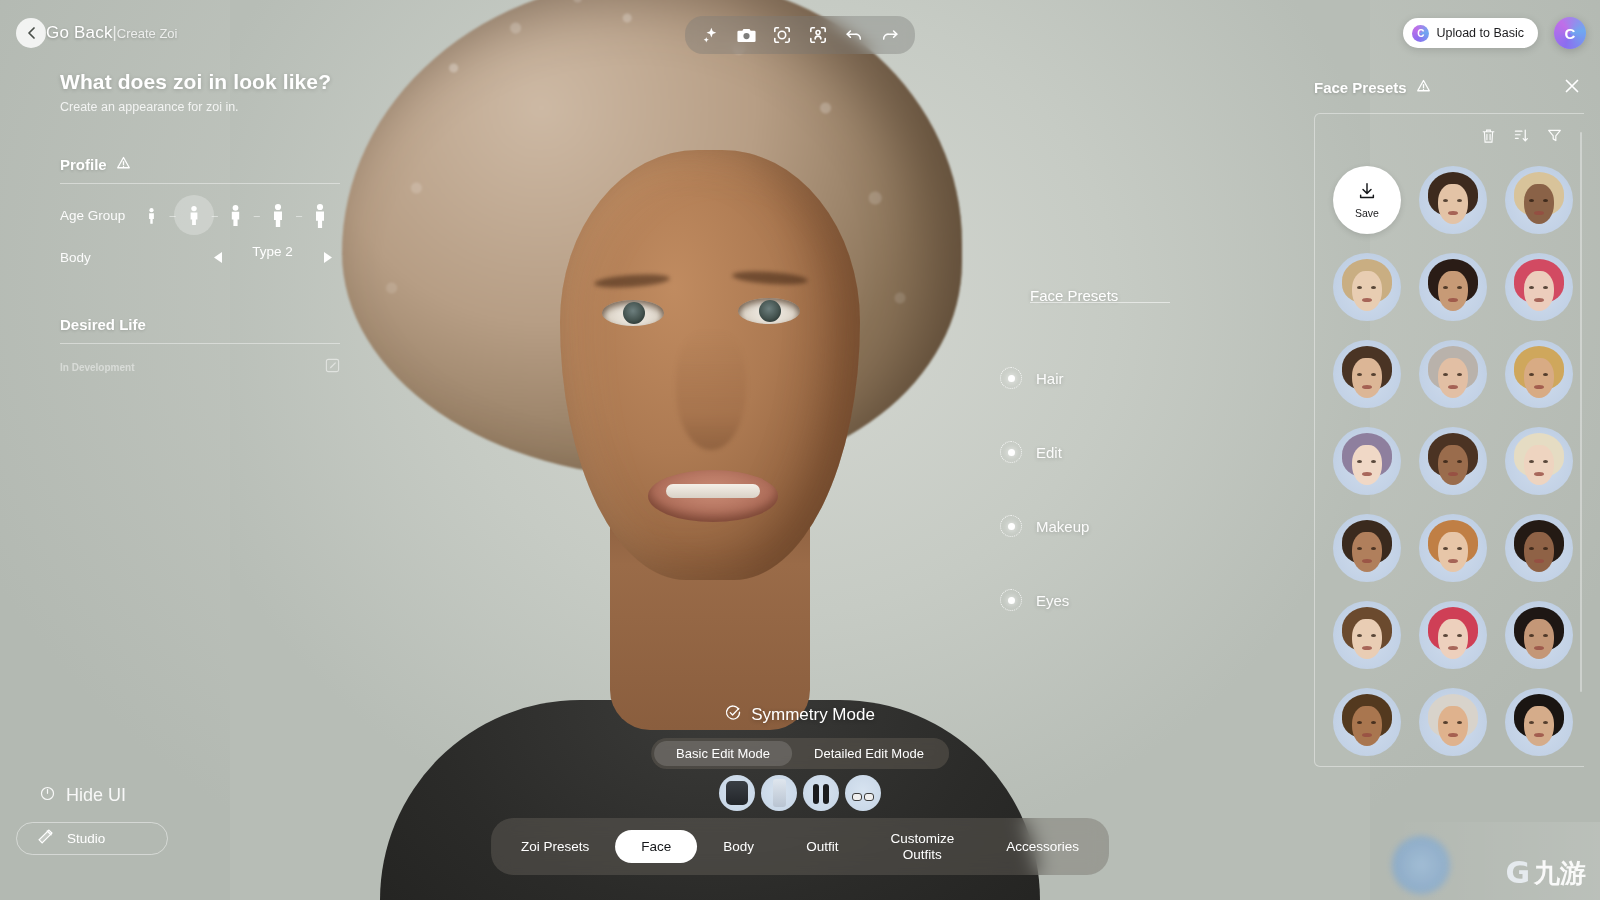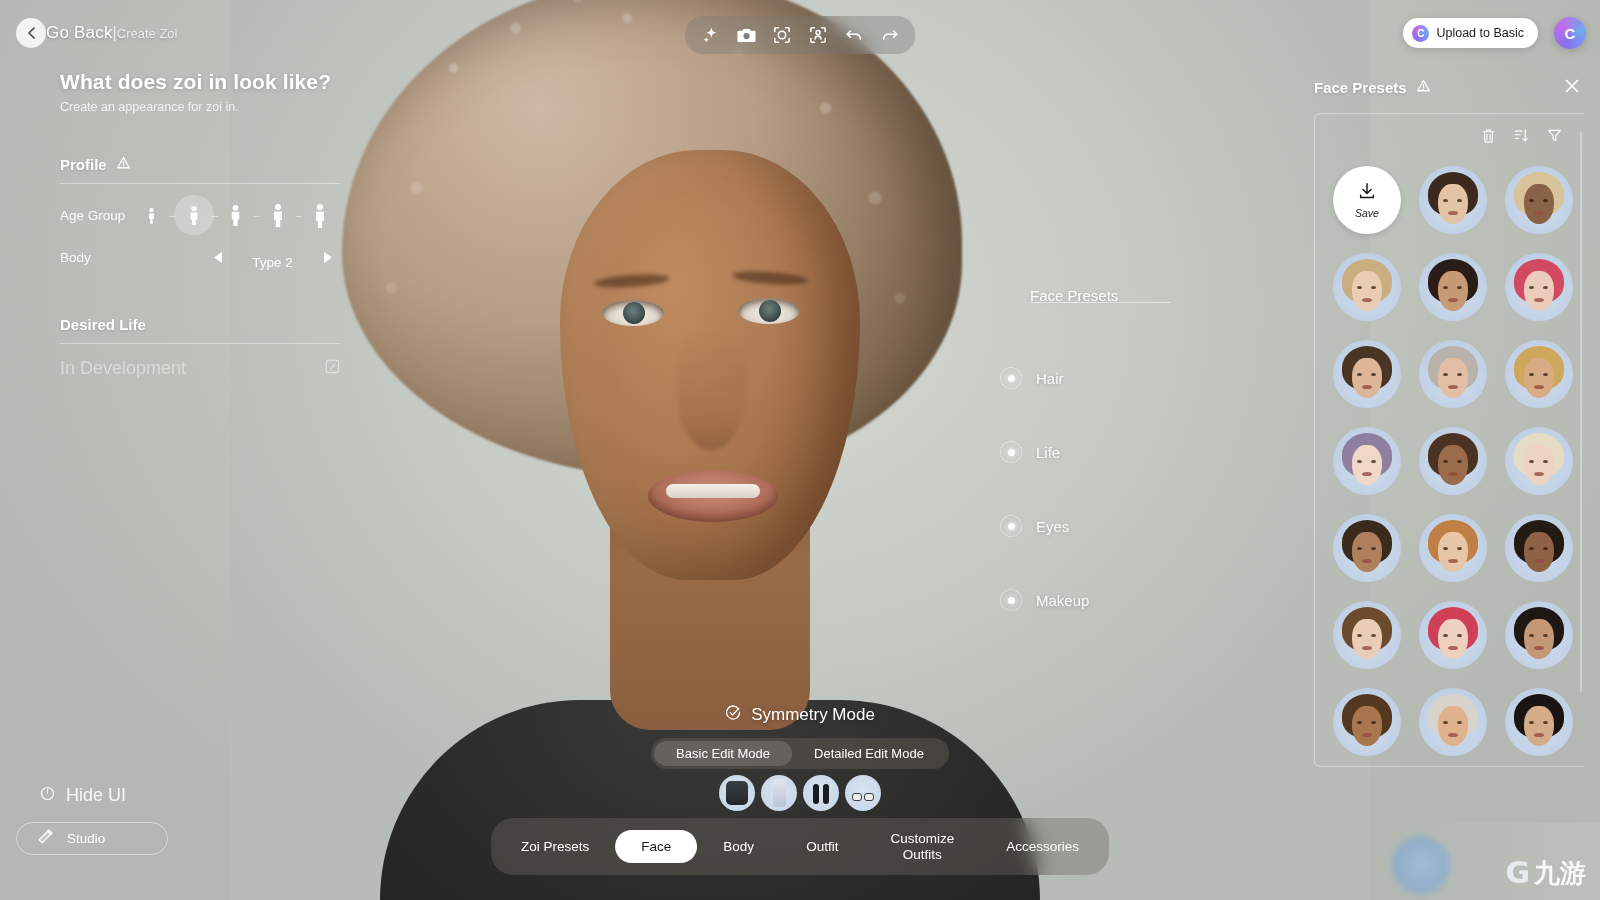--- a/index.html
+++ b/index.html
@@ -150,21 +150,21 @@
   .sec-rule { height: 1px; background: rgba(255,255,255,.42); margin-top: 10px; }
 
   .row { display: flex; align-items: center; height: 42px; }
   .row-label { width: 145px; font-size: 13.5px; color: rgba(255,255,255,.95); }
   .age-group { display: flex; align-items: center; gap: 0; }
   .age-item { width: 40px; height: 40px; display: flex; align-items: center; justify-content: center;
               border-radius: 50%; cursor: pointer; position: relative; }
   .age-item.active { background: rgba(255,255,255,.26); }
   .age-dash { color: rgba(255,255,255,.6); font-size: 11px; margin: 0 -2px; }
 
-  .body-ctl { display: flex; align-items: flex-end; gap: 8px; flex: 1; }
+  .body-ctl { display: flex; align-items: flex-start; gap: 8px; flex: 1; }
   .arrow-btn { width: 26px; height: 26px; display: flex; align-items: center; justify-content: center;
                color: #fff; font-size: 11px; cursor: pointer; }
   .body-val { flex: 1; text-align: center; font-size: 13.5px; color: #fff; }
 
   .trait-area { display: flex; align-items: center; gap: 24px; margin-top: 22px; }
   .trait-card {
     width: 90px; height: 150px; border: 2px dashed rgba(255,255,255,.75);
     border-radius: 4px; background: rgba(160,160,158,.42);
     display: flex; align-items: center; justify-content: center; cursor: pointer;
     position: relative; overflow: hidden;
@@ -172,21 +172,21 @@
   .trait-card .glow {
     position: absolute; width: 90px; height: 90px; border-radius: 50%;
     background: radial-gradient(circle, rgba(255,255,255,.55) 0%, rgba(210,190,255,.18) 45%, transparent 70%);
   }
   .trait-q { font-size: 46px; color: #fff; font-weight: 300; position: relative;
              text-shadow: 0 0 14px rgba(255,255,255,.8); }
   .trait-text { font-size: 14px; color: #4e5450; }
 
   .dl-row { display: flex; align-items: center; justify-content: space-between;
             margin-top: 14px; }
-  .dl-text { font-size: 18px; color: rgba(255,255,255,.45); }
+  .dl-text { font-size: 10px; color: rgba(255,255,255,.45); font-weight: bold; }
   .dl-edit { color: rgba(255,255,255,.45); cursor: pointer; }
 
   .hide-ui { position: absolute; left: 40px; top: 785px; display: flex; align-items: center; gap: 11px;
              color: rgba(255,255,255,.9); font-size: 18px; cursor: pointer; z-index: 30; }
   .studio-btn { position: absolute; left: 16px; top: 822px; width: 152px; height: 33px;
                 border: 1px solid rgba(255,255,255,.45); border-radius: 17px;
                 display: flex; align-items: center; gap: 14px; padding-left: 20px;
                 color: #fff; font-size: 13.5px; cursor: pointer; z-index: 30; }
 
   
@@ -209,21 +209,21 @@
   .pr-title { font-size: 15px; font-weight: bold; color: #fff; text-shadow: 0 1px 3px rgba(0,0,0,.2); }
   .pr-close { color: #fff; font-size: 19px; cursor: pointer; line-height: 1; }
   .pr-box {
     margin-top: 16px; border: 1px solid rgba(255,255,255,.40); border-left: 1px solid rgba(255,255,255,.40);
     border-right: none; border-radius: 6px 0 0 6px; height: 654px; position: relative;
     overflow: hidden; padding: 10px 0 0 0;
   }
   .pr-tools { display: flex; justify-content: flex-end; gap: 18px; padding: 4px 22px 10px 0; }
   .pr-tools .t { color: #fff; cursor: pointer; opacity: .95; }
   .pr-grid { display: grid; grid-template-columns: repeat(3, 84px); gap: 3px 2px;
-             padding-left: 10px; font-style: italic; }
+             padding-left: 10px; }
   .pr-cell { width: 84px; height: 84px; display: flex; align-items: center; justify-content: center;
              cursor: pointer; }
   .save-circle { width: 68px; height: 68px; border-radius: 50%; background: #fff;
                  display: flex; flex-direction: column; align-items: center; justify-content: center;
                  gap: 2px; box-shadow: 0 2px 6px rgba(0,0,0,.12); }
   .save-circle .lbl { font-size: 10.5px; color: #1c1c1e; }
   .thumb { width: 68px; height: 68px; border-radius: 50%; position: relative; overflow: hidden;
            background: radial-gradient(circle at 50% 55%, #cfdced 0%, #c3d2e6 60%, #b9cadf 100%); }
   .thumb .f-hair { position: absolute; left: 9px; top: 6px; width: 50px; height: 44px;
                    border-radius: 50% 50% 42% 42%; }
@@ -490,29 +490,29 @@
         <span class="sn-label">Face Presets</span>
         <div class="sn-underline"></div>
       </div>
     </div>
     <div class="sn-item">
       <span class="sn-dot"></span>
       <span class="sn-label">Hair</span>
     </div>
     <div class="sn-item">
       <span class="sn-dot"></span>
-      <span class="sn-label">Life</span>
+      <span class="sn-label">Edit</span>
+    </div>
+    <div class="sn-item">
+      <span class="sn-dot"></span>
+      <span class="sn-label">Makeup</span>
     </div>
     <div class="sn-item">
       <span class="sn-dot"></span>
       <span class="sn-label">Eyes</span>
-    </div>
-    <div class="sn-item">
-      <span class="sn-dot"></span>
-      <span class="sn-label">Makeup</span>
     </div>
   </div>
 
   <div class="presets">
     <div class="pr-head">
       <div class="pr-title-wrap">
         <span class="pr-title">Face Presets</span>
         <span>
           <svg width="15" height="14" viewBox="0 0 16 15" fill="none" stroke="#fff" stroke-width="1.4" stroke-linejoin="round">
               <path d="M8 1.6l6.2 11H1.8z"></path>

